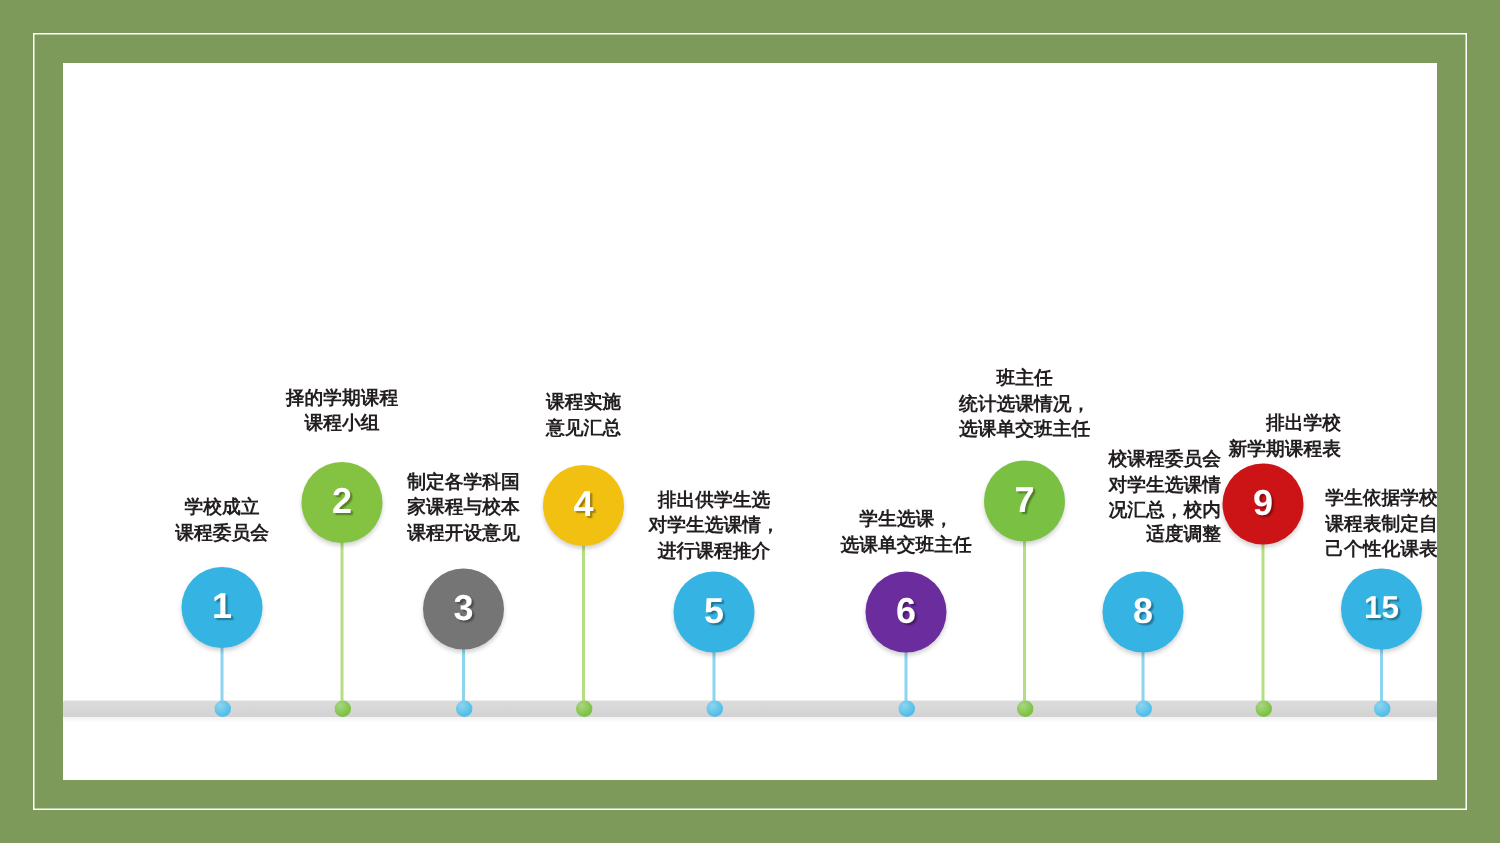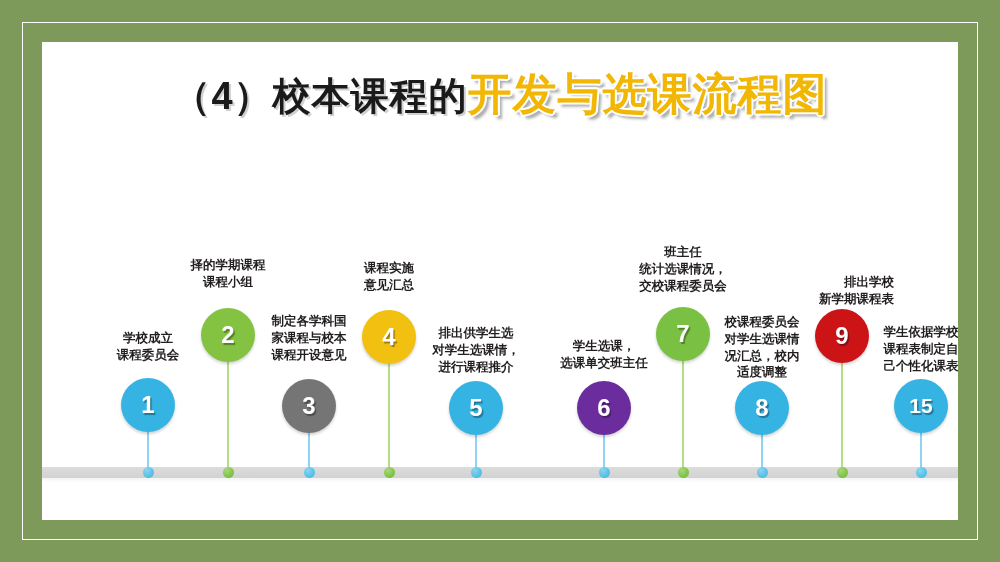--- a/index.html
+++ b/index.html
@@ -100,23 +100,20 @@
     white-space: pre-line;
   }
 </style>
 </head>
 <body>
 
 <div class="frame-line"></div>
 
 <div class="slide">
 
-  <div class="title">
-    <span class="t-dark">（4）校本课程的</span><span class="t-gold">开发与选课流程图</span>
-  </div>
 
   <div class="axis"></div>
 
   <div class="chart" id="chart">
       <div class="step" style="left: 106px; width: 0px;">
         <div class="caption" style="top: 288px; width: 104px; margin-left: -52px;">学校成立
 课程委员会</div>
         <div class="stem" style="top: 388px; height: 43px; background: rgb(142, 211, 239);"></div>
         <div class="bubble" style="top: 336px; width: 54px; height: 54px; margin-left: -27px; background: rgb(53, 180, 227); font-size: 24px;">
           <span>1</span>
@@ -166,29 +163,29 @@
 选课单交班主任</div>
         <div class="stem" style="top: 391px; height: 40px; background: rgb(142, 211, 239);"></div>
         <div class="bubble" style="top: 339px; width: 54px; height: 54px; margin-left: -27px; background: rgb(107, 45, 158); font-size: 24px;">
           <span>6</span>
         </div>
         <div class="dot" style="top: 425px; background: radial-gradient(circle at 35% 30%, rgba(255, 255, 255, 0.333), rgb(83, 191, 232) 65%) rgb(83, 191, 232);"></div>
       </div>
       <div class="step" style="left: 641px; width: 0px;">
         <div class="caption" style="top: 202px; width: 104px; margin-left: -52px;">班主任
 统计选课情况，
-交校课程委员会</div>
+选课单交班主任</div>
         <div class="stem" style="top: 317px; height: 114px; background: rgb(181, 221, 132);"></div>
         <div class="bubble" style="top: 265px; width: 54px; height: 54px; margin-left: -27px; background: rgb(122, 193, 67); font-size: 24px;">
           <span>7</span>
         </div>
         <div class="dot" style="top: 425px; background: radial-gradient(circle at 35% 30%, rgba(255, 255, 255, 0.333), rgb(126, 194, 67) 65%) rgb(126, 194, 67);"></div>
       </div>
       <div class="step" style="left: 720px; width: 0px;">
-        <div class="caption" style="top: 272px; width: 104px; margin-left: -52px;">校课程委员会
+        <div class="caption" style="top: 256px; width: 104px; margin-left: -52px; text-align: right;">校课程委员会
 对学生选课情
 况汇总，校内
 适度调整</div>
         <div class="stem" style="top: 391px; height: 40px; background: rgb(142, 211, 239);"></div>
         <div class="bubble" style="top: 339px; width: 54px; height: 54px; margin-left: -27px; background: rgb(53, 180, 227); font-size: 24px;">
           <span>8</span>
         </div>
         <div class="dot" style="top: 425px; background: radial-gradient(circle at 35% 30%, rgba(255, 255, 255, 0.333), rgb(83, 191, 232) 65%) rgb(83, 191, 232);"></div>
       </div>
       <div class="step" style="left: 800px; width: 0px;">

